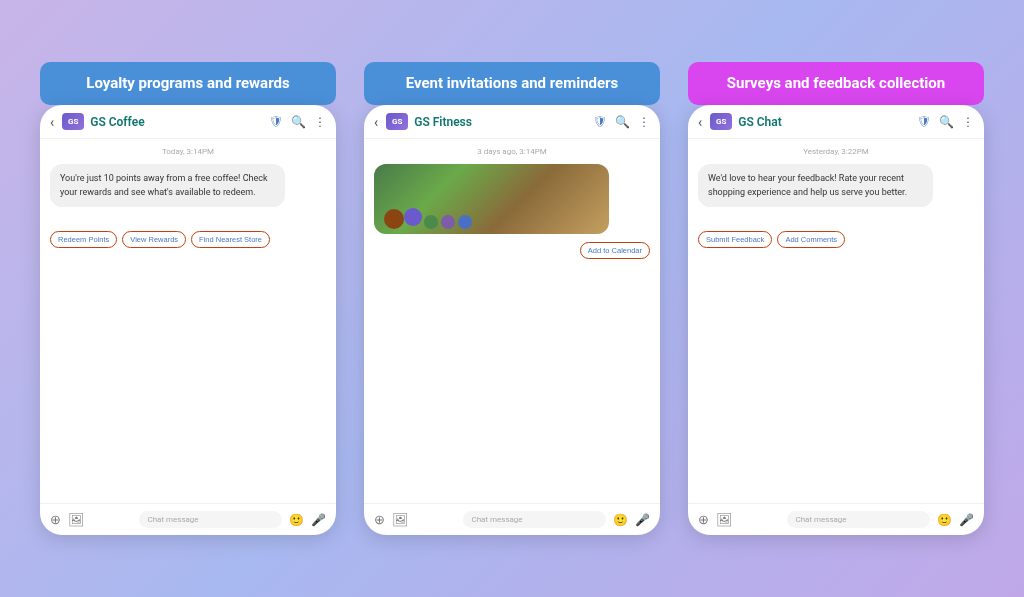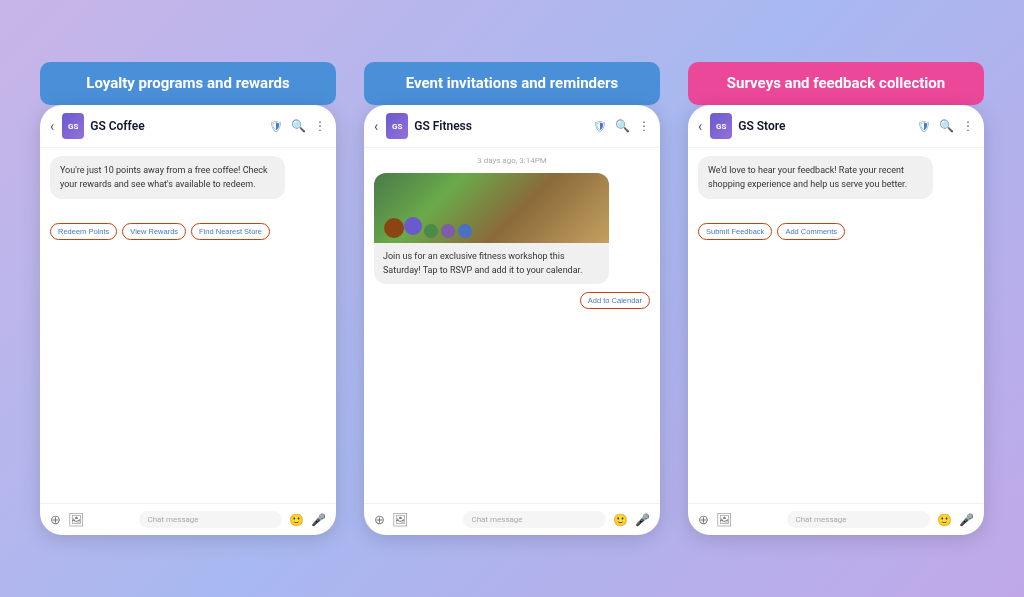--- a/index.html
+++ b/index.html
@@ -35,21 +35,21 @@
       padding: 12px 20px;
       text-align: center;
       font-weight: 700;
       font-size: 15px;
       color: white;
       line-height: 1.3;
       width: 100%;
     }
 
     .badge-blue { background: #4a90d9; }
-    .badge-purple { background: #ec4899; }
+    .badge-purple { background: #d946ef; }
 
     .phone-frame {
       background: white;
       border-radius: 22px;
       width: 100%;
       height: 430px;
       box-shadow: 0 4px 20px rgba(0,0,0,0.15);
       overflow: hidden;
       display: flex;
       flex-direction: column;
@@ -66,35 +66,35 @@
     }
 
     .phone-back {
       font-size: 14px;
       color: #555;
       margin-right: 2px;
     }
 
     .phone-avatar {
       width: 22px;
-      height: 26px;
+      height: 17px;
       border-radius: 4px;
       background: linear-gradient(135deg, #6a5acd, #9370db);
       display: flex;
       align-items: center;
       justify-content: center;
       font-size: 8px;
       color: white;
       font-weight: bold;
     }
 
     .phone-name {
       font-size: 12px;
       font-weight: 600;
-      color: #0f172a;
+      color: #0f766e;
       flex: 1;
     }
 
     .phone-icons {
       display: flex;
       gap: 8px;
       align-items: center;
     }
 
     .phone-icon {
@@ -260,20 +260,21 @@
         <span class="phone-back">‹</span>
         <div class="phone-avatar">GS</div>
         <span class="phone-name">GS Coffee</span>
         <div class="phone-icons">
           <span class="shield-icon">🛡</span>
           <span class="phone-icon">🔍</span>
           <span class="phone-icon">⋮</span>
         </div>
       </div>
       <div class="phone-content">
+        <div class="timestamp">Today, 3:14PM</div>
         <div class="message-bubble">You're just 10 points away from a free coffee! Check your rewards and see what's available to redeem.</div>
         <div class="action-buttons">
           <button class="action-btn">Redeem Points</button>
           <button class="action-btn">View Rewards</button>
           <button class="action-btn">Find Nearest Store</button>
         </div>
       </div>
       <div class="phone-bottombar">
         <span class="bottom-icon">⊕</span>
         <span class="bottom-icon">🖼</span>
@@ -300,21 +301,20 @@
       <div class="phone-content">
         <div class="timestamp">3 days ago, 3:14PM</div>
         <div class="image-message-wrap">
           <div class="fitness-image">
             <div class="fitness-balls">
               <div class="ball ball-green"></div>
               <div class="ball ball-purple"></div>
               <div class="ball ball-blue"></div>
             </div>
           </div>
-          <div class="image-message-text">Join us for an exclusive fitness workshop this Saturday! Tap to RSVP and add it to your calendar.</div>
         </div>
         <div class="action-buttons" style="justify-content: flex-end;">
           <button class="action-btn">Add to Calendar</button>
         </div>
       </div>
       <div class="phone-bottombar">
         <span class="bottom-icon">⊕</span>
         <span class="bottom-icon">🖼</span>
         <div class="bottom-input">Chat message</div>
         <span class="bottom-icon-right">🙂</span>
@@ -322,28 +322,29 @@
       </div>
     </div>
   </div>
 
   <div class="column">
     <div class="badge badge-purple">Surveys and feedback collection</div>
     <div class="phone-frame">
       <div class="phone-topbar">
         <span class="phone-back">‹</span>
         <div class="phone-avatar">GS</div>
-        <span class="phone-name">GS Store</span>
+        <span class="phone-name">GS Chat</span>
         <div class="phone-icons">
           <span class="shield-icon">🛡</span>
           <span class="phone-icon">🔍</span>
           <span class="phone-icon">⋮</span>
         </div>
       </div>
       <div class="phone-content">
+        <div class="timestamp">Yesterday, 3:22PM</div>
         <div class="message-bubble">We'd love to hear your feedback! Rate your recent shopping experience and help us serve you better.</div>
         <div class="action-buttons">
           <button class="action-btn">Submit Feedback</button>
           <button class="action-btn">Add Comments</button>
         </div>
       </div>
       <div class="phone-bottombar">
         <span class="bottom-icon">⊕</span>
         <span class="bottom-icon">🖼</span>
         <div class="bottom-input">Chat message</div>

